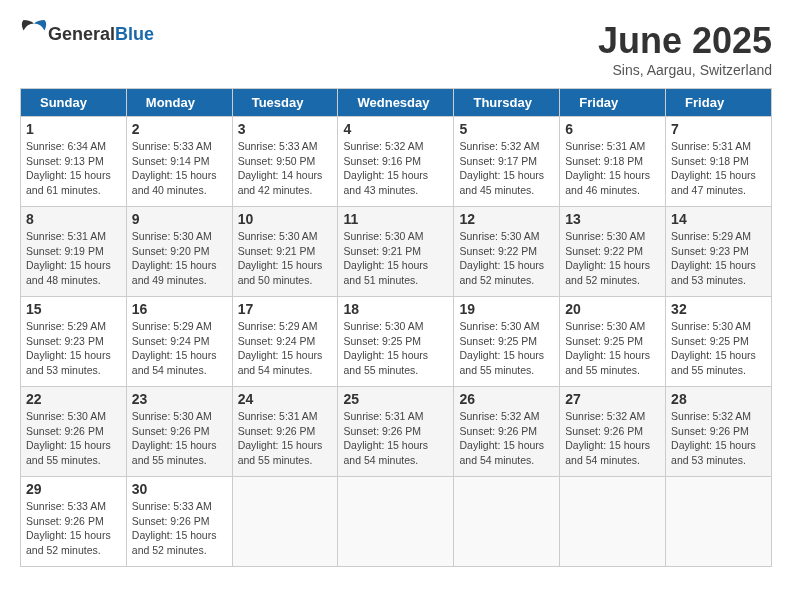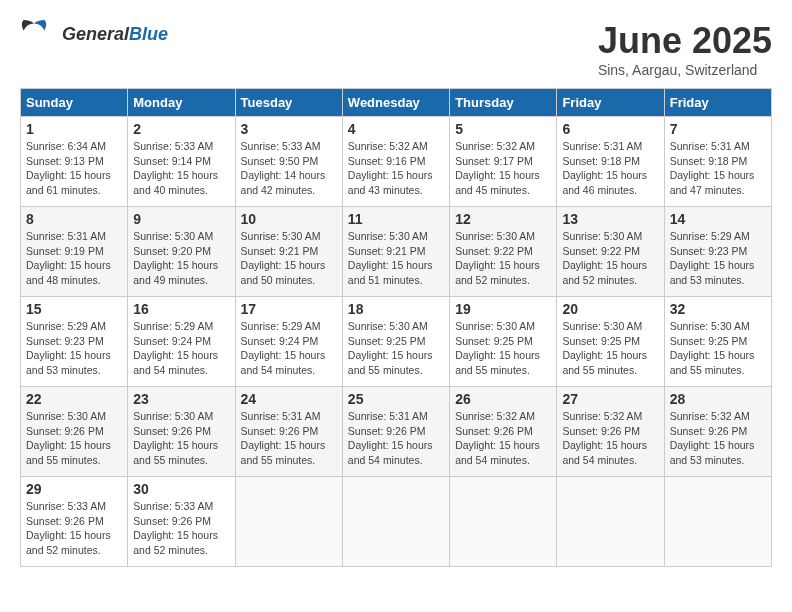--- a/index.html
+++ b/index.html
@@ -12,59 +12,59 @@
     }
     .header-area {
       display: flex;
       justify-content: space-between;
       align-items: flex-start;
       margin-bottom: 10px;
     }
     .logo {
       display: flex;
       align-items: center;
-      gap: 14px;
-      font-style: italic;
+      gap: 0;
     }
     .logo-text-general {
       font-size: 18px;
       font-weight: bold;
       color: #333;
     }
     .logo-text-blue {
       font-size: 18px;
       font-weight: bold;
       color: #1a6aab;
     }
     .logo-icon {
       width: 28px;
       height: 28px;
     }
     .title-area {
+      text-align: right;
     }
     .main-title {
       font-size: 36px;
       font-weight: bold;
       color: #333;
     }
     .subtitle {
       font-size: 14px;
       color: #555;
     }
     .calendar {
       width: 100%;
       border-collapse: collapse;
       font-size: 11px;
     }
     .calendar thead tr {
       background-color: #1a6aab;
       color: #fff;
     }
     .calendar thead th {
-      padding: 6px 5px;
+      padding: 6px 19px;
       text-align: left;
       font-size: 13px;
       font-weight: bold;
       border: 1px solid #ccc;
     }
     .calendar tbody td {
       vertical-align: top;
       border: 1px solid #ccc;
       padding: 4px 5px;
       min-width: 100px;

